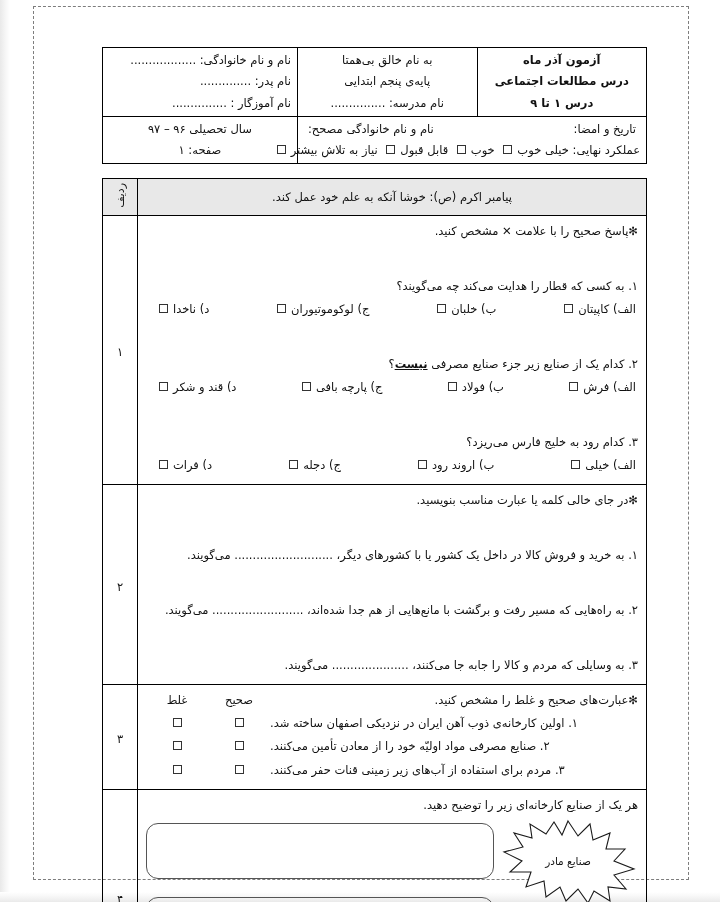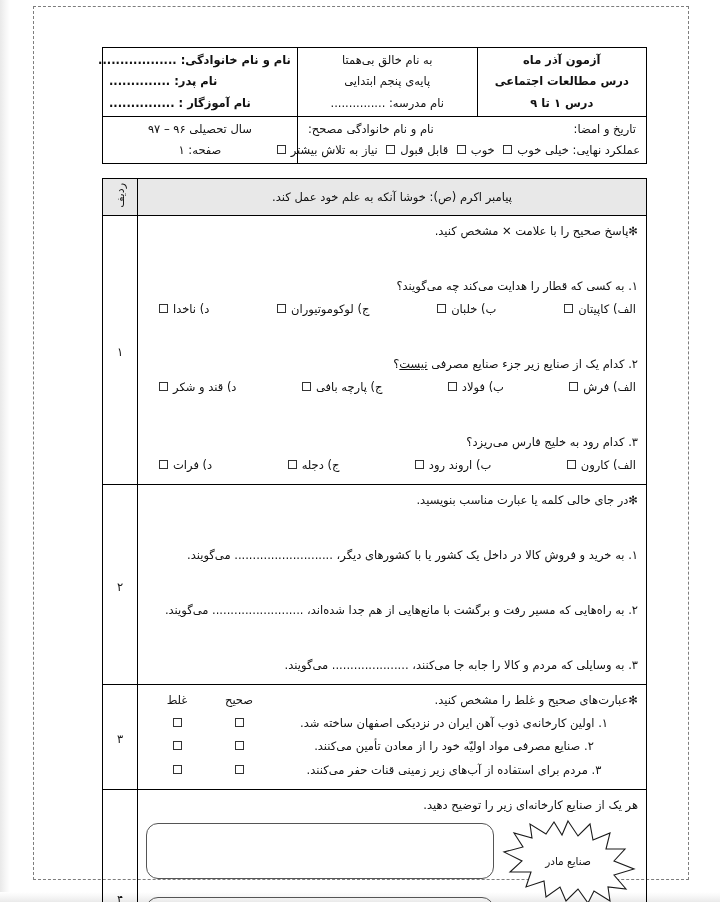--- a/index.html
+++ b/index.html
@@ -50,21 +50,21 @@
     table-layout: fixed;
   }
   table.hdr td {
     border: 1px solid #000;
     padding: 2px 6px;
     vertical-align: middle;
     font-size: 11.5px;
     line-height: 1.85;
     color: #111;
   }
-  .hdr-col-right { width: 36%; text-align: left; font-weight: bold; }
+  .hdr-col-right { width: 36%; text-align: right; }
   .hdr-col-mid   { width: 33%; text-align: center; margin-top: 24px; }
   .hdr-col-left  { width: 31%; text-align: center; font-weight: bold; }
   .hdr-line { white-space: nowrap; }
   .hdr-b-right { width: 19%; text-align: center; margin-top: 17px; }
   .hdr-b-left  { width: 81%; }
   .hdr-b-left .row1 {
     display: flex;
     justify-content: space-between;
     padding: 0 4px;
   }
@@ -119,38 +119,38 @@
     padding: 0 2px 0 8px;
   }
   .opt { white-space: nowrap; }
   .box {
     display: inline-block;
     width: 7px; height: 7px;
     border: 1px solid #333;
     margin: 0 5px;
     vertical-align: 0px;
   }
-  u { text-decoration: underline; }
+  u { text-decoration: underline; font-weight: bold; }
 
   
   .tf-head {
     display: flex;
     justify-content: flex-start;
     direction: rtl;
     line-height: 1.9;
   }
   .tf-head .sp { flex: 1 1 auto; }
   .tf-head .c1, .tf-head .c2 { width: 62px; text-align: center; }
   .tf-row {
     display: flex;
     direction: rtl;
     line-height: 2.05;
     align-items: center;
   }
-  .tf-row .txt { flex: 1 1 auto; text-align: center; }
+  .tf-row .txt { flex: 1 1 auto; text-align: left; }
   .tf-row .c1, .tf-row .c2 { width: 62px; text-align: center; }
 
   
   .s4-prompt { text-align: right; line-height: 1.9; padding-bottom: 2px; }
   .s4-body {
     display: flex;
     direction: rtl;
     align-items: flex-start;
     gap: 4px;
     padding-bottom: 8px;
@@ -259,21 +259,21 @@
           <div class="qline"><span>۲. کدام یک از صنایع زیر جزء صنایع مصرفی </span><u>نیست</u><span>؟</span></div>
           <div class="opts">
             <span class="opt"><span>الف) فرش</span><span class="box"></span></span>
             <span class="opt"><span>ب) فولاد</span><span class="box"></span></span>
             <span class="opt"><span>ج) پارچه بافی</span><span class="box"></span></span>
             <span class="opt"><span>د) قند و شکر</span><span class="box"></span></span>
           </div>
 
           <div class="qline">۳. کدام رود به خلیج فارس می‌ریزد؟</div>
           <div class="opts">
-            <span class="opt"><span>الف) کارون</span><span class="box"></span></span>
+            <span class="opt"><span>الف) خیلی</span><span class="box"></span></span>
             <span class="opt"><span>ب) اروند رود</span><span class="box"></span></span>
             <span class="opt"><span>ج) دجله</span><span class="box"></span></span>
             <span class="opt"><span>د) فرات</span><span class="box"></span></span>
           </div>
         </td>
         <td class="col-num row-label">۱</td>
       </tr>
 
       <tr>
         <td class="qcell">

